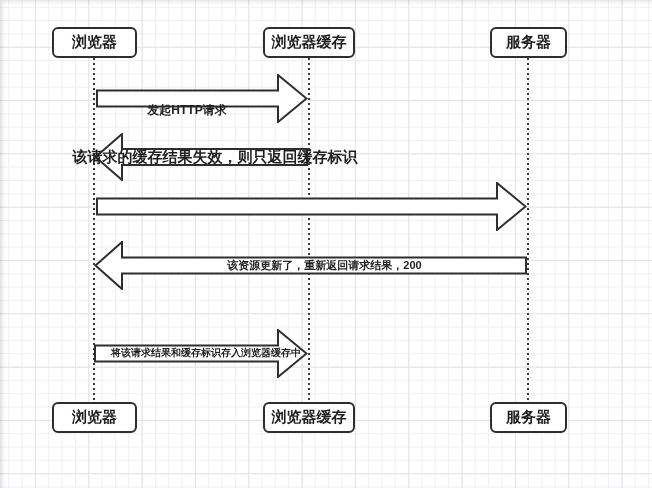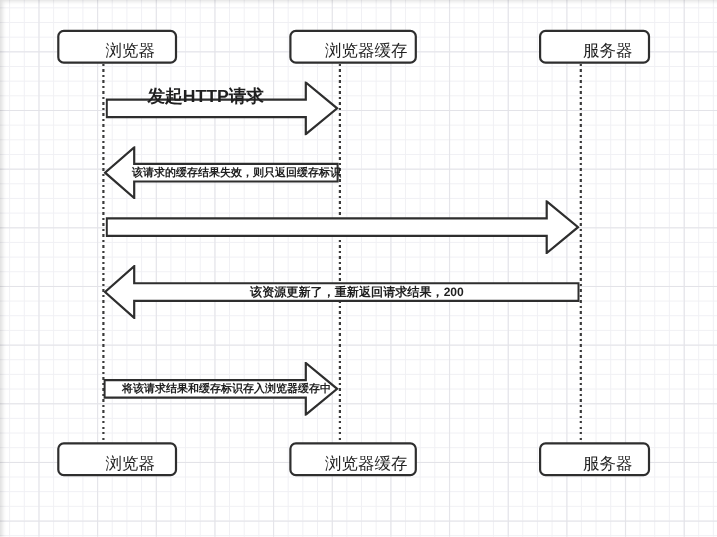--- a/index.html
+++ b/index.html
@@ -18,25 +18,24 @@
     background-size:53.33px 53.33px,53.33px 53.33px,13.33px 13.33px,13.33px 13.33px;
     background-position:35px 46.7px,35px 46.7px,8.3px 6.7px,8.3px 6.7px;
     box-shadow:inset 3px 2px 4px -1px rgba(0,0,0,0.14);
   }
   .actor-box{
     position:absolute;
     height:27px;
     background:#fff;
     border:2px solid #2e2e2e;
     border-radius:6px;
-    display:flex;align-items:flex-end;justify-content:center;
-    font-size:15px;font-weight:400;
+    display:flex;align-items:center;justify-content:center;
+    font-size:15px;font-weight:700;
     white-space:nowrap;
     box-sizing:content-box;
-    padding-left:24px;
   }
   .row-top{top:27px;}
   .row-bottom{top:402px;}
   .lifeline{
     position:absolute;
     top:58px;height:344px;width:2px;
     background-image:repeating-linear-gradient(to bottom,#3a3a3a 0 2px,transparent 2px 5px);
   }
   .msg-arrow{position:absolute;}
   .msg-arrow polygon{fill:#ffffff;stroke:#2e2e2e;stroke-width:2;stroke-linejoin:miter;}
@@ -70,26 +69,26 @@
     <span>服务器</span>
   </div>
 
   <div class="lifeline" style="left:93px;"></div>
   <div class="lifeline" style="left:308px;"></div>
   <div class="lifeline" style="left:527px;"></div>
 
   <svg class="msg-arrow" style="left:96px;top:74px;" width="212" height="49">
     <polygon points="1,16.5 182,16.5 182,1 210.5,24.5 182,48 182,32.5 1,32.5"></polygon>
   </svg>
-  <div class="msg-label" style="left:96px;top:80px;width:182px;height:16px;font-size:16px;">发起HTTP请求</div>
+  <div class="msg-label" style="left:96px;top:102px;width:182px;height:16px;font-size:12px;">发起HTTP请求</div>
 
   <svg class="msg-arrow" style="left:94px;top:133px;" width="214" height="48">
     <polygon points="213,16 28,16 28,1 1.5,24 28,47 28,32 213,32"></polygon>
   </svg>
-  <div class="msg-label" style="left:122px;top:149px;width:186px;height:16px;font-size:10px;">该请求的缓存结果失效，则只返回缓存标识</div>
+  <div class="msg-label" style="left:122px;top:149px;width:186px;height:16px;font-size:15px;">该请求的缓存结果失效，则只返回缓存标识</div>
 
   <svg class="msg-arrow" style="left:96px;top:182px;" width="431" height="49">
     <polygon points="1,16.5 401,16.5 401,1 429.5,24.5 401,48 401,32.5 1,32.5"></polygon>
   </svg>
 
   <svg class="msg-arrow" style="left:94px;top:241px;" width="433" height="49">
     <polygon points="432,16.5 28,16.5 28,1 1.5,24.5 28,48 28,32.5 432,32.5"></polygon>
   </svg>
   <div class="msg-label" style="left:122px;top:257px;width:405px;height:16px;font-size:11px;">该资源更新了，重新返回请求结果，200</div>
 

